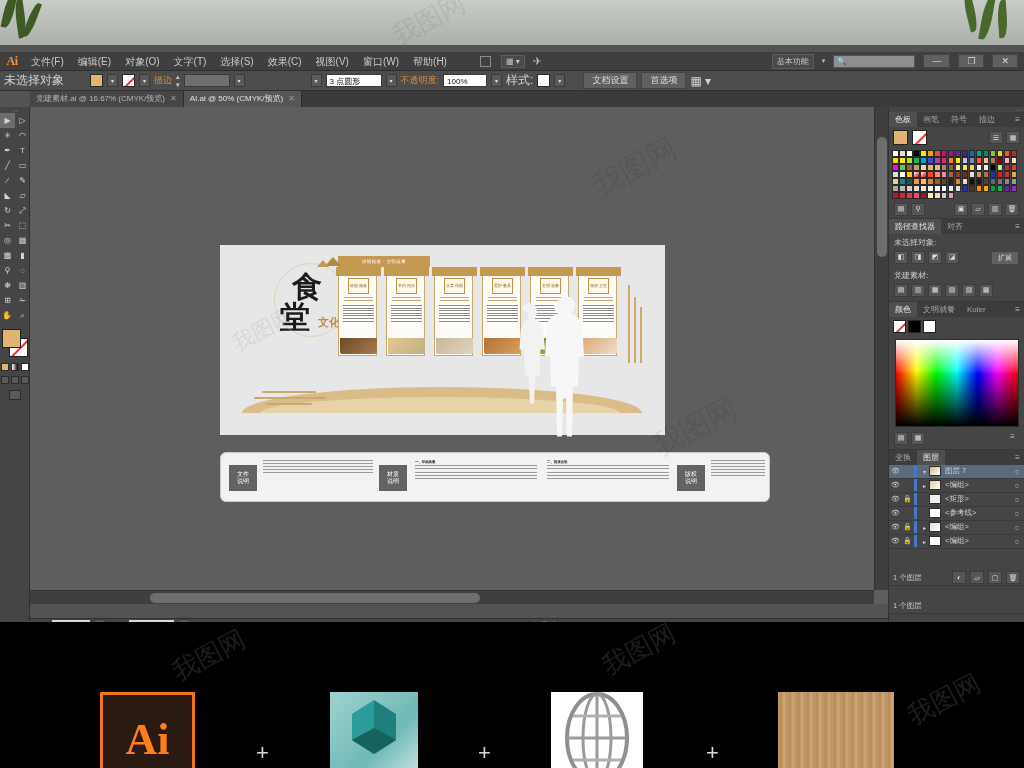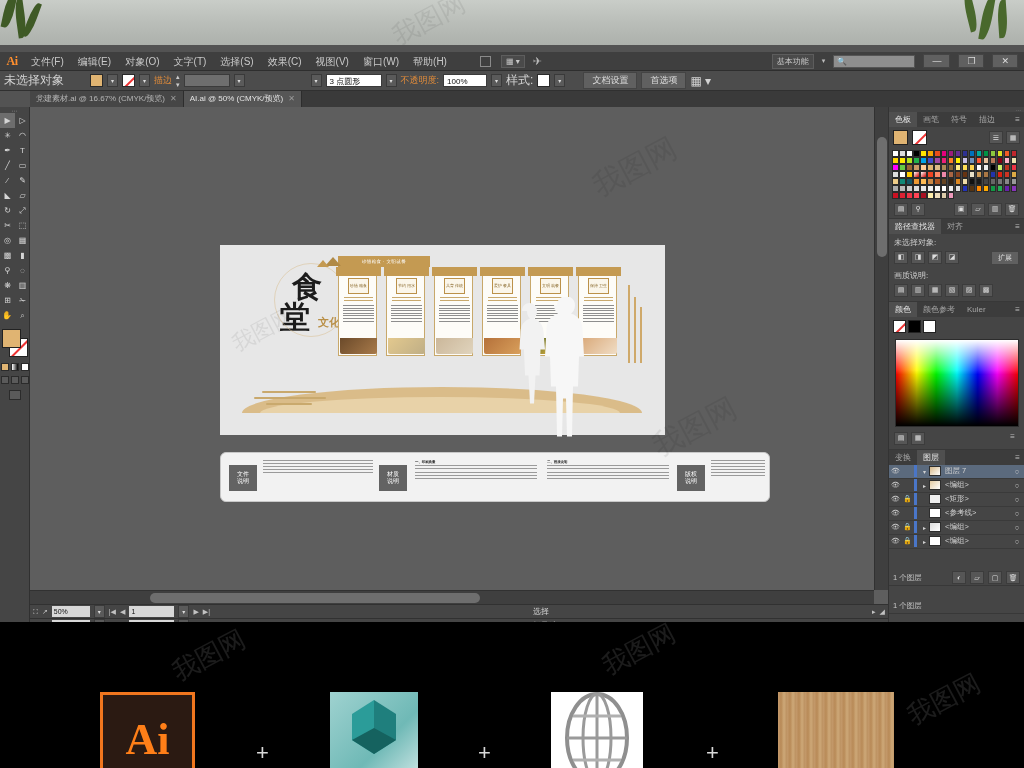--- a/index.html
+++ b/index.html
@@ -523,35 +523,20 @@
     <div class="wmd" style="left:620px;top:300px;font-size:30px;">我图网</div>
   </div>
 
   <div id="vscroll">
     <div class="thumb"></div>
   </div>
   <div id="hscroll">
     <div class="thumb"></div>
   </div>
 
-  <div class="statusbar" style="top:559px;">
-    <span class="nav">⛶</span>
-    <span class="nav">↗</span>
-    <span class="zoomfield">50%</span>
-    <span class="dd">▾</span>
-    <span class="nav">|◀</span>
-    <span class="nav">◀</span>
-    <span class="pagefield">1</span>
-    <span class="dd">▾</span>
-    <span class="nav">▶</span>
-    <span class="nav">▶|</span>
-    <span class="statustext">选择</span>
-    <span class="nav">▸</span>
-    <span class="nav">◢</span>
-  </div>
   <div class="statusbar" style="top:573px;">
     <span class="nav">⛶</span>
     <span class="nav">↗</span>
     <span class="zoomfield">66.67%</span>
     <span class="dd">▾</span>
     <span class="nav">|◀</span>
     <span class="nav">◀</span>
     <span class="pagefield">1</span>
     <span class="dd">▾</span>
     <span class="nav">▶</span>
@@ -719,35 +704,35 @@
         <div class="pmenu">≡</div>
       </div>
       <div class="section-label">未选择对象:</div>
       <div class="icon-row">
         <div class="icon-btn">◧</div>
         <div class="icon-btn">◨</div>
         <div class="icon-btn">◩</div>
         <div class="icon-btn">◪</div>
         <div class="btn" style="margin-left:auto;font-size:7px;padding:1px 6px">扩展</div>
       </div>
-      <div class="section-label">画质说明:</div>
+      <div class="section-label">党建素材:</div>
       <div class="icon-row" style="padding-bottom:4px">
         <div class="icon-btn">▤</div>
         <div class="icon-btn">▥</div>
         <div class="icon-btn">▦</div>
         <div class="icon-btn">▧</div>
         <div class="icon-btn">▨</div>
         <div class="icon-btn">▩</div>
       </div>
     </div>
 
     <div class="panel-block">
       <div class="panel-tabs">
         <div class="ptab active">颜色</div>
-        <div class="ptab">颜色参考</div>
+        <div class="ptab">文明就餐</div>
         <div class="ptab">Kuler</div>
         <div class="pmenu">≡</div>
       </div>
       <div style="display:flex;gap:2px;padding:3px 4px">
         <div style="width:13px;height:13px;background:#fff;border:1px solid #222;position:relative;overflow:hidden">
           <div style="position:absolute;left:-2px;top:5px;width:20px;height:1.5px;background:#e33;transform:rotate(-45deg)"></div>
         </div>
         <div style="width:13px;height:13px;background:#000;border:1px solid #222"></div>
         <div style="width:13px;height:13px;background:#fff;border:1px solid #222"></div>
       </div>

